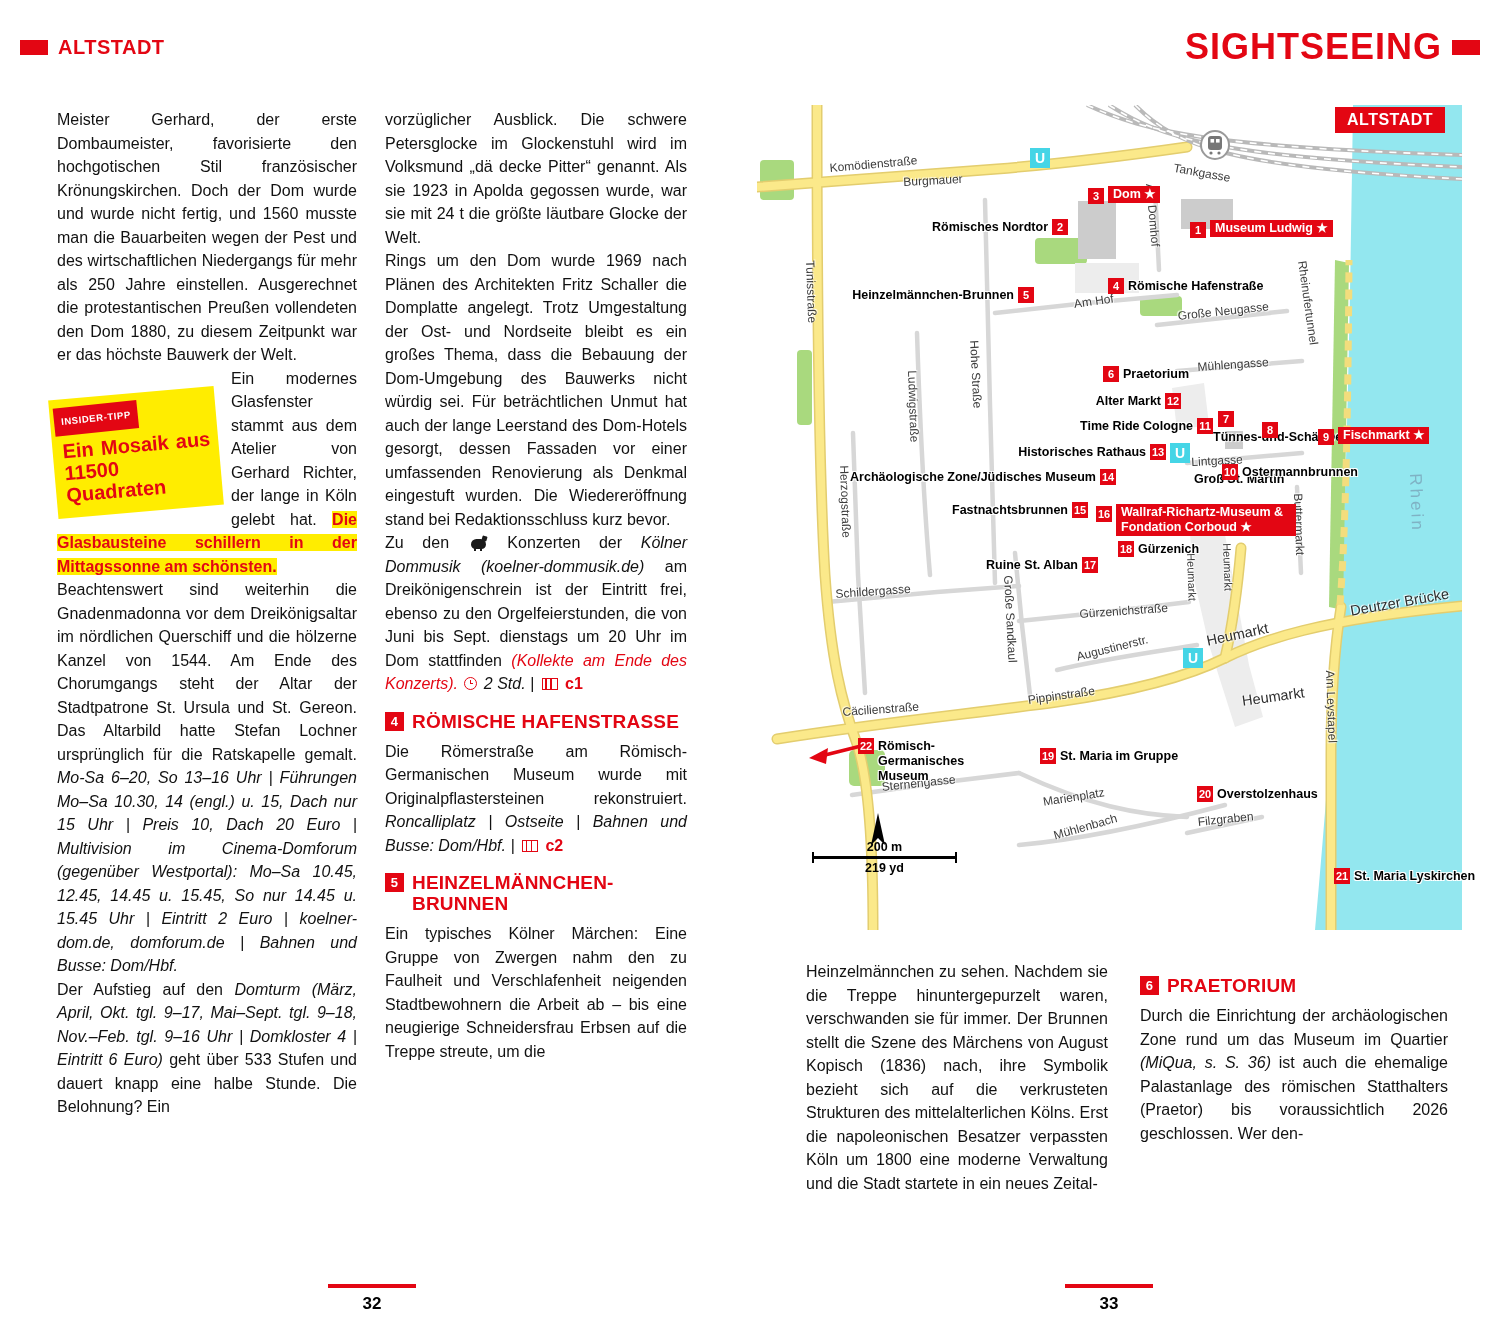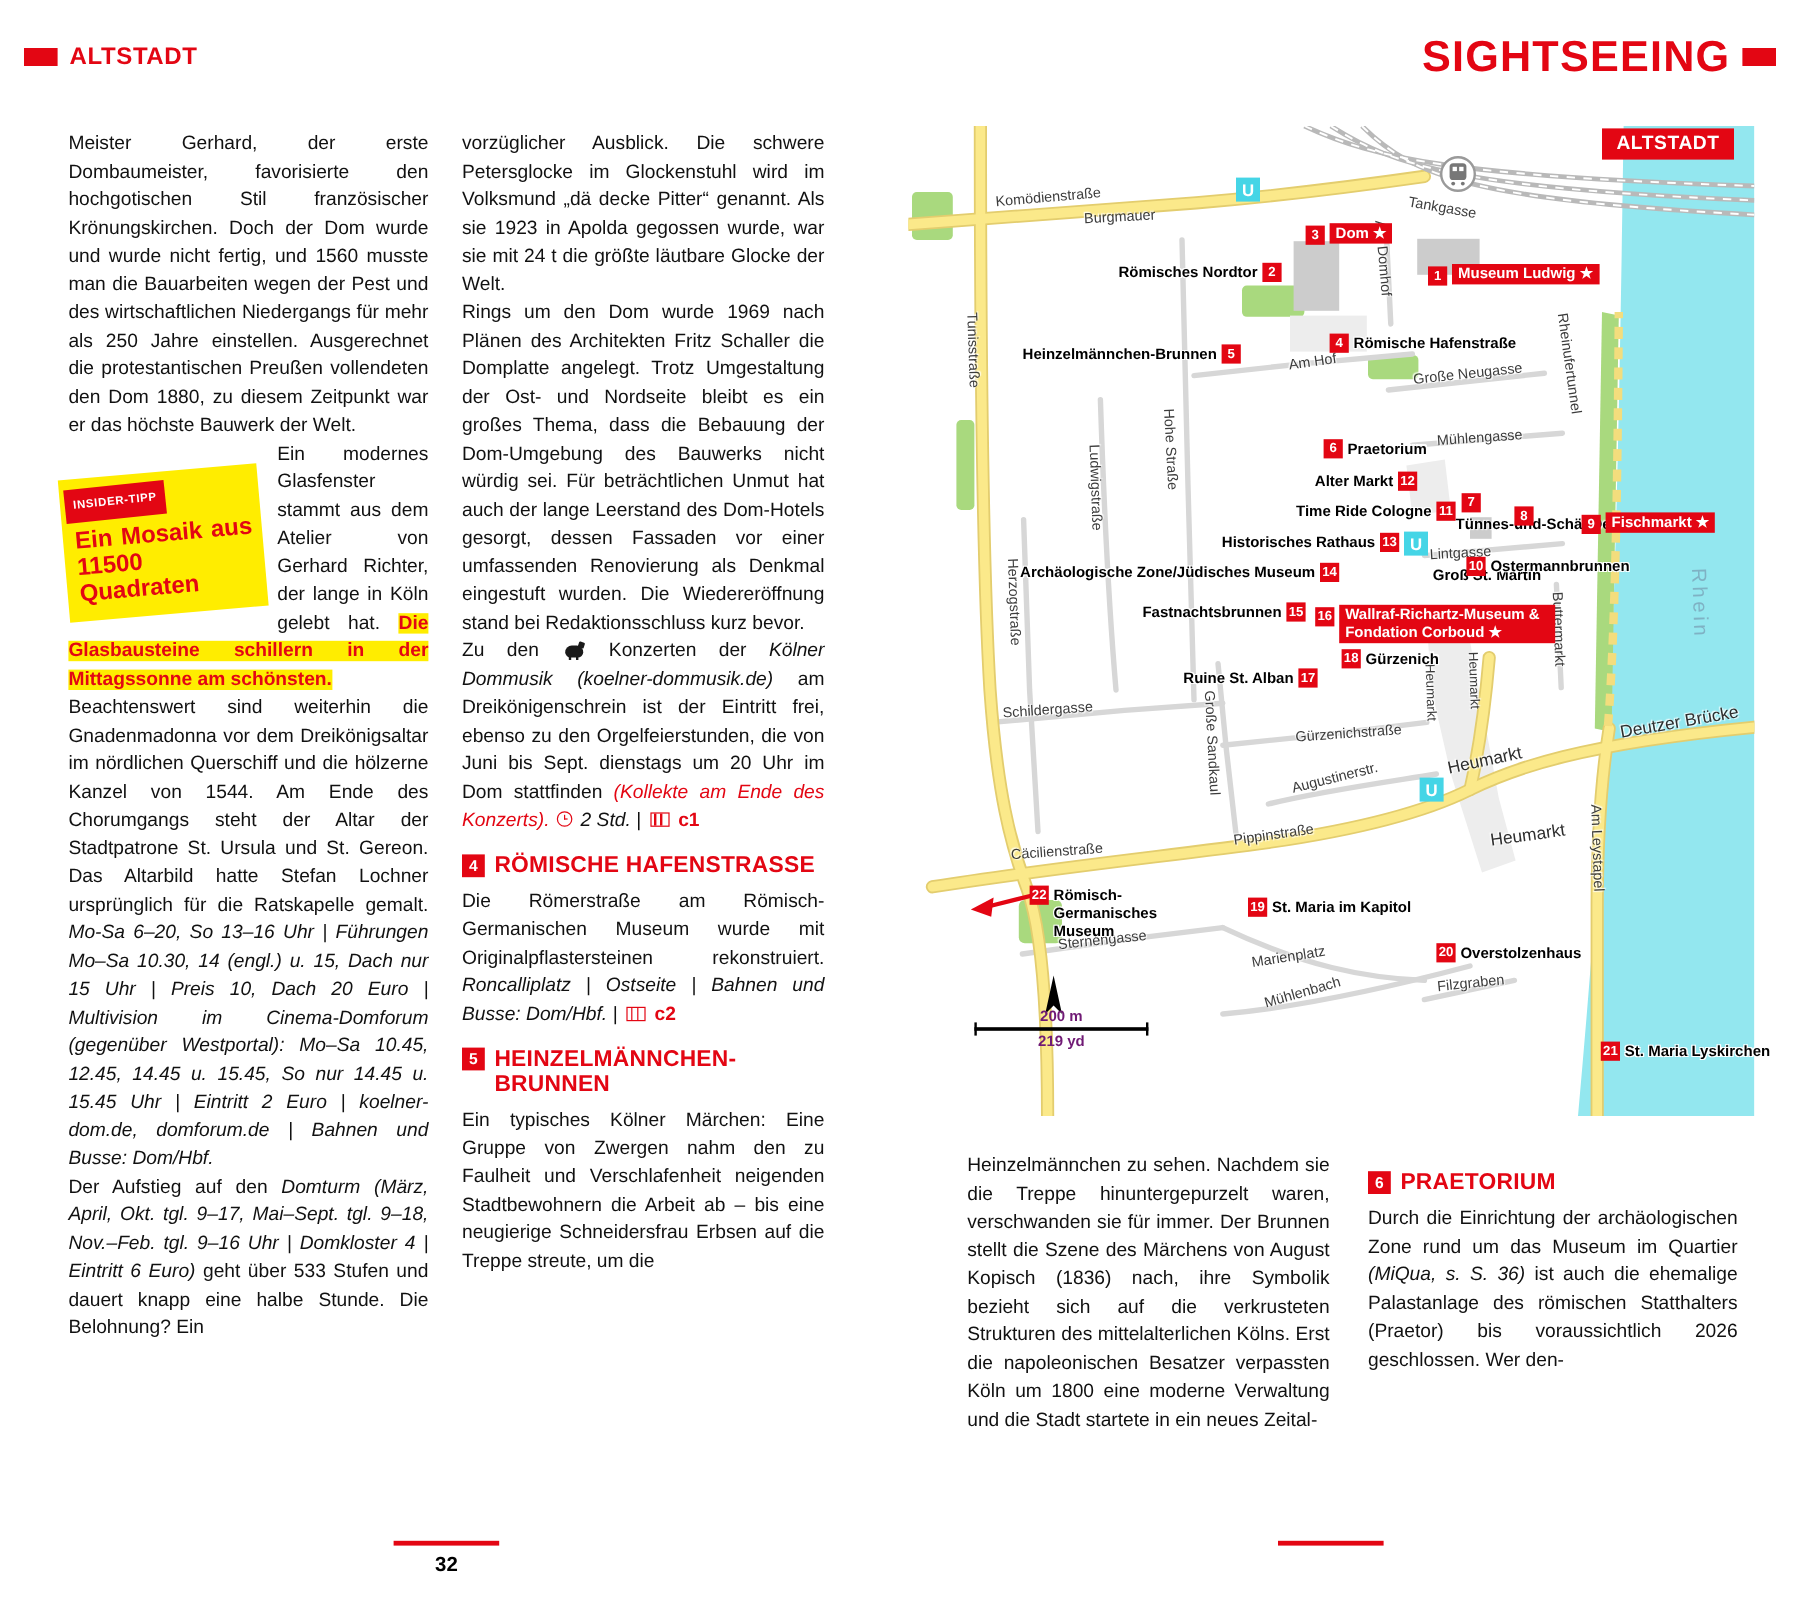--- a/index.html
+++ b/index.html
@@ -49,21 +49,21 @@
   .street.water{font-size:17px;color:#7fb2c4;letter-spacing:3px;text-shadow:none;}
   .street.poi{font-size:12.5px;font-weight:700;color:#000;margin-top:36px;}
   .ubahn{position:absolute;width:20px;height:20px;background:#45d5e6;color:#fff;font-weight:800;font-size:14px;display:flex;align-items:center;justify-content:center;z-index:2;}
   .poi{position:absolute;width:16px;height:16px;z-index:3;}
   .poi-num{position:absolute;left:0;top:0;width:16px;height:16px;background:#e30613;color:#fff;font-size:11px;font-weight:700;display:flex;align-items:center;justify-content:center;}
   .poi-label{position:absolute;top:1px;font-size:12.5px;font-weight:700;line-height:15px;color:#000;white-space:nowrap;text-shadow:1px 1px 0 #fff,-1px -1px 0 #fff,1px -1px 0 #fff,-1px 1px 0 #fff;}
   .poi-label.side-right{left:20px;}
   .poi-label.side-left{right:20px;text-align:right;}
   .poi-label.hl{background:#e30613;color:#fff;padding:1px 5px;text-shadow:none;top:-2px;}
   .map-badge{position:absolute;left:578px;top:2px;background:#e30613;color:#fff;font-weight:800;font-size:16px;letter-spacing:.5px;padding:4px 12px;z-index:4;}
-  .scalebox{position:absolute;left:55px;top:735px;width:145px;text-align:center;font-size:12.5px;font-weight:700;color:#701a75;z-index:2;}
+  .scalebox{position:absolute;left:55px;top:735px;width:145px;text-align:center;font-size:12.5px;font-weight:700;color:#000000;z-index:2;}
   .scale-bar{height:3px;background:#000;margin:2px 0;position:relative;}
   .scale-bar::before,.scale-bar::after{content:'';position:absolute;top:-4px;width:2px;height:11px;background:#000;}
   .scale-bar::before{left:0;}
   .scale-bar::after{right:0;}
 
   
   .pagefoot{position:absolute;text-align:center;}
   .footbar{width:88px;height:4px;background:#e30613;margin:0 auto 6px;}
   .pagenum{font-size:17px;font-weight:700;color:#000;}
 </style>
@@ -300,21 +300,21 @@
         <div class="poi" style="left: 325px; top: 452px;">
           <span class="poi-num">17</span>
           <span class="poi-label side-left">Ruine St. Alban</span>
         </div>
         <div class="poi" style="left: 101px; top: 633px;">
           <span class="poi-num">22</span>
           <span class="poi-label side-right" style="width: 140px; white-space: normal;">Römisch-Germanisches Museum</span>
         </div>
         <div class="poi" style="left: 283px; top: 643px;">
           <span class="poi-num">19</span>
-          <span class="poi-label side-right">St. Maria im Kapitol</span>
+          <span class="poi-label side-right">St. Maria im Gruppe</span>
         </div>
         <div class="poi" style="left: 440px; top: 681px;">
           <span class="poi-num">20</span>
           <span class="poi-label side-right">Overstolzenhaus</span>
         </div>
         <div class="poi" style="left: 577px; top: 763px;">
           <span class="poi-num">21</span>
           <span class="poi-label side-right">St. Maria Lyskirchen</span>
         </div>
       </div>
@@ -337,15 +337,16 @@
     </h3>
     <p class="bp"><span>Durch die Einrichtung der archäologischen Zone rund um das Museum im Quartier </span><span class="run-i">(MiQua, s. S. 36)</span><span> ist auch die ehemalige Palastanlage des römischen Statthalters (Praetor) bis voraussichtlich 2026 geschlossen. Wer den-</span></p>
   </div>
 
   <div class="pagefoot" style="left:57px;top:1284px;width:630px;">
     <div class="footbar"></div>
     <div class="pagenum">32</div>
   </div>
   <div class="pagefoot" style="left:779px;top:1284px;width:660px;">
     <div class="footbar"></div>
+    <div class="pagenum">33</div>
   </div>
 
 </div>
 
 </body></html>

